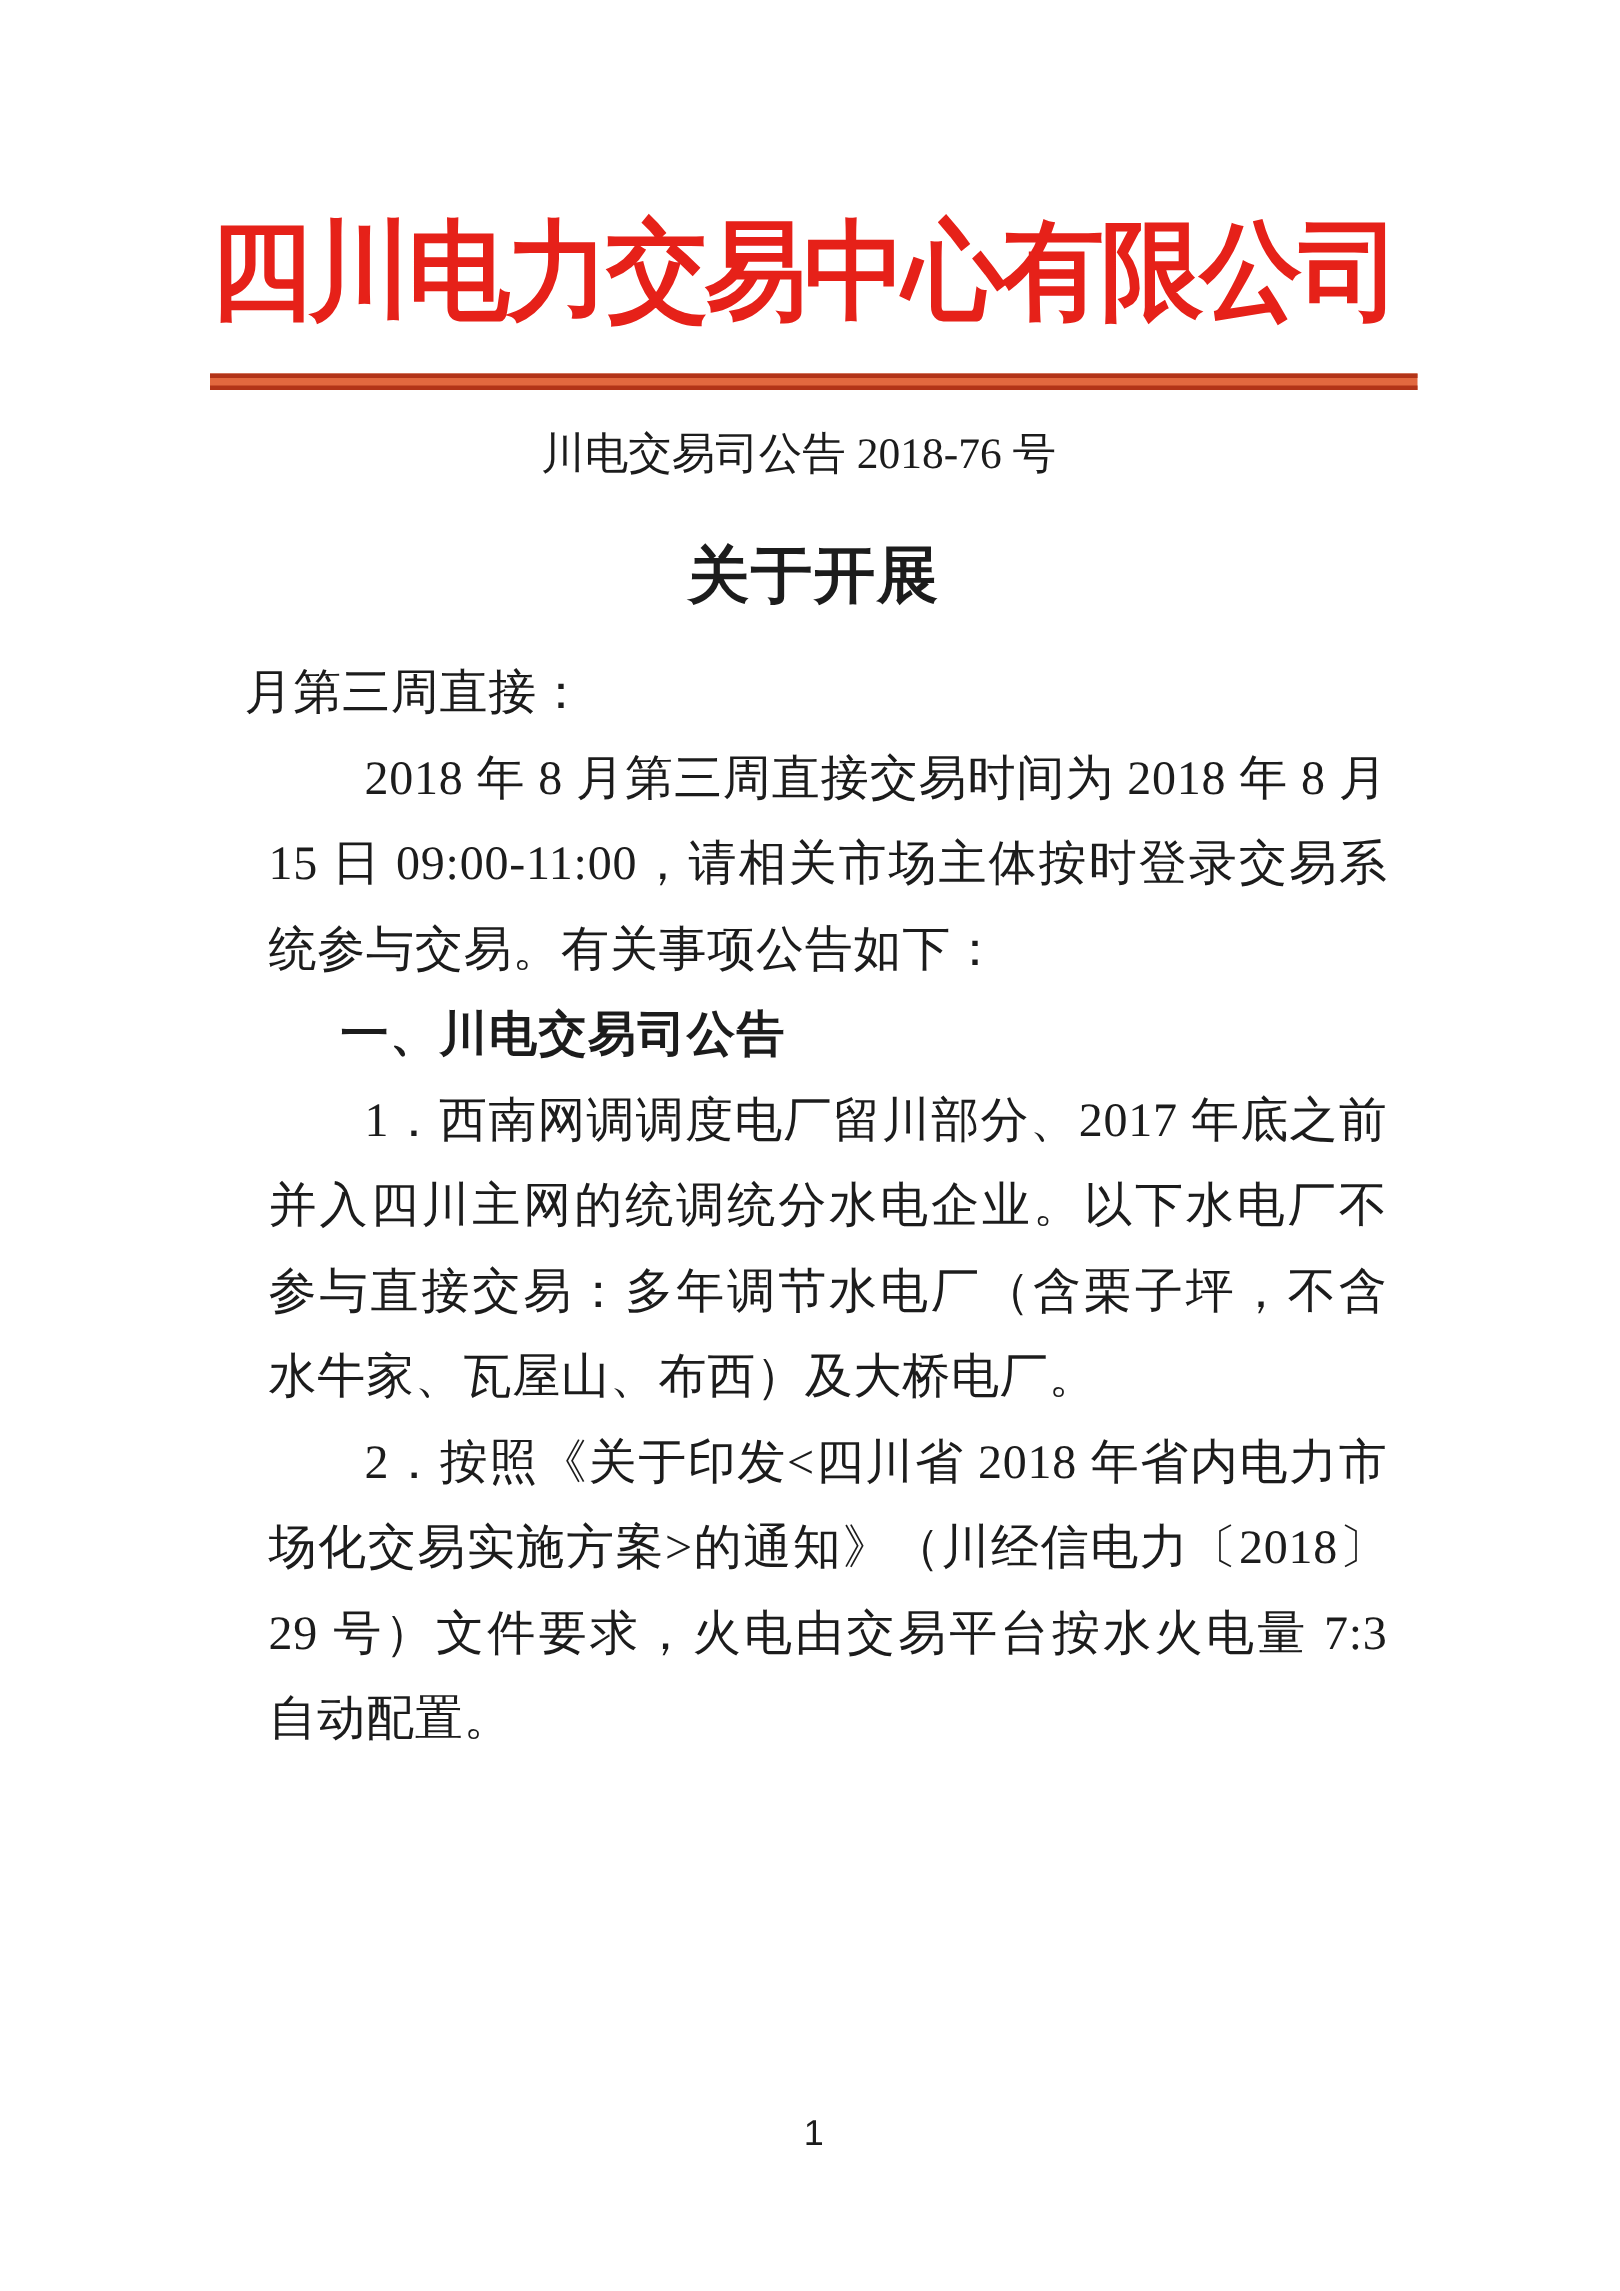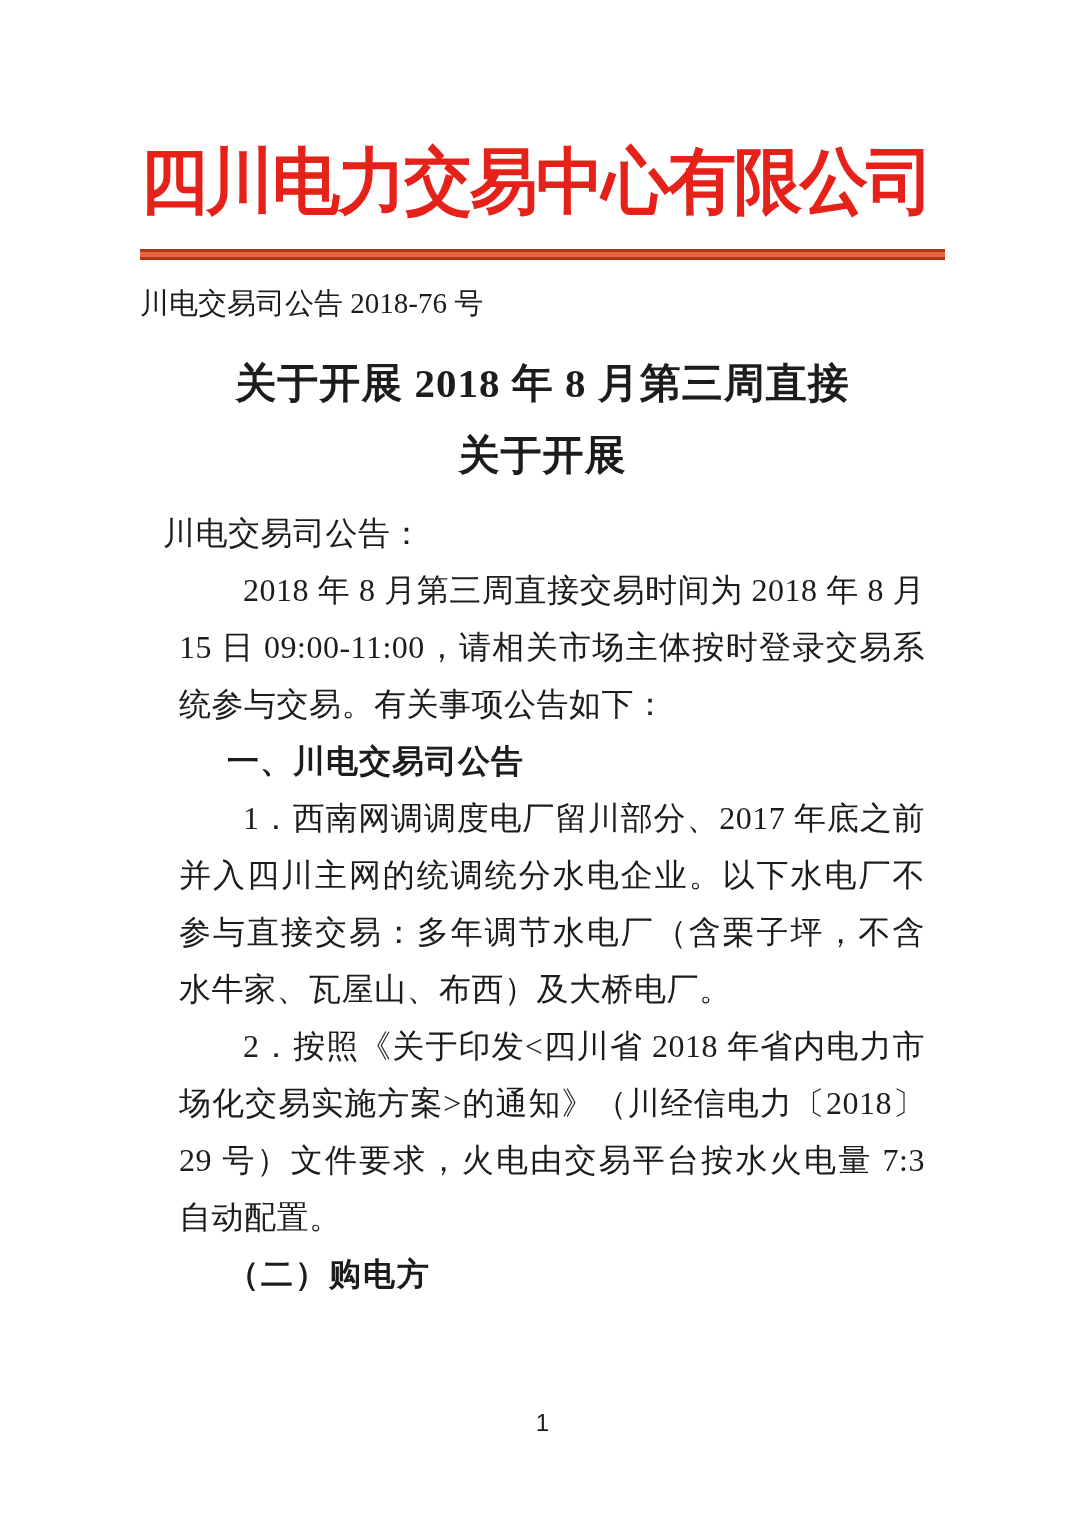--- a/index.html
+++ b/index.html
@@ -33,21 +33,21 @@
   }
   .rule {
     margin-top: 32px;
     height: 5px;
     background: var(--rule-fill, #e2683f);
     border-top: 3px solid var(--rule-edge, #b23418);
     border-bottom: 3px solid var(--rule-edge, #b23418);
   }
   .doc-number {
     margin: 26px 20px 0 0;
-    text-align: left;
+    text-align: center;
     font-size: 29px;
     line-height: 1.2;
   }
   .doc-title {
     margin-top: 26px;
     text-align: center;
     font-weight: bold;
     font-size: 41px;
     line-height: 72px;
     letter-spacing: 1px;
@@ -89,28 +89,26 @@
 
 <div class="page">
 
   <div class="org-name">四川电力交易中心有限公司</div>
 
   <div class="rule"></div>
 
   <div class="doc-number">川电交易司公告 2018-76 号</div>
 
   <div class="doc-title">
-    <div>关于开展 2018 年 8 月第三周直接</div>
     <div>关于开展</div>
   </div>
 
   <div class="body-text">
-    <p class="salutation">川电交易司公告：</p>
+    <p class="salutation">月第三周直接：</p>
     <p class="indent">2018 年 8 月第三周直接交易时间为 2018 年 8 月 15 日 09:00-11:00，请相关市场主体按时登录交易系统参与交易。有关事项公告如下：</p>
     <p class="heading1">一、川电交易司公告</p>
     <p class="indent">1．西南网调调度电厂留川部分、2017 年底之前并入四川主网的统调统分水电企业。以下水电厂不参与直接交易：多年调节水电厂（含栗子坪，不含水牛家、瓦屋山、布西）及大桥电厂。</p>
     <p class="indent">2．按照《关于印发&lt;四川省 2018 年省内电力市场化交易实施方案&gt;的通知》（川经信电力〔2018〕 29 号）文件要求，火电由交易平台按水火电量 7:3 自动配置。</p>
-    <p class="heading2">（二）购电方</p>
   </div>
 
   <div class="footer">1</div>
 
 </div>
 
 </body></html>

